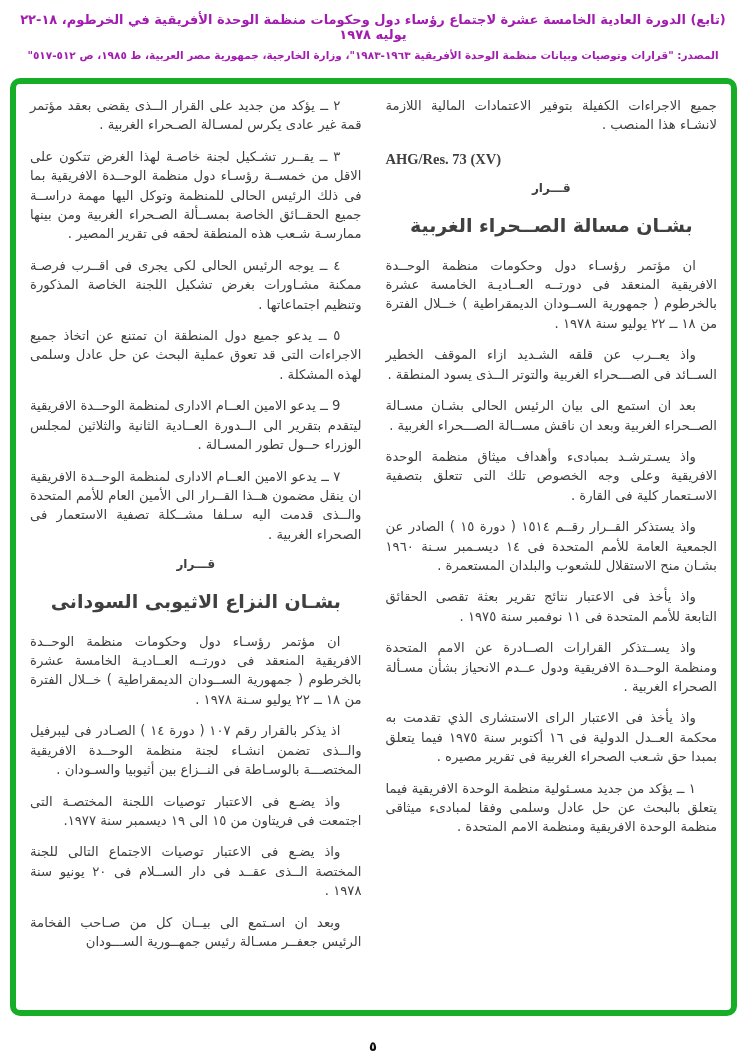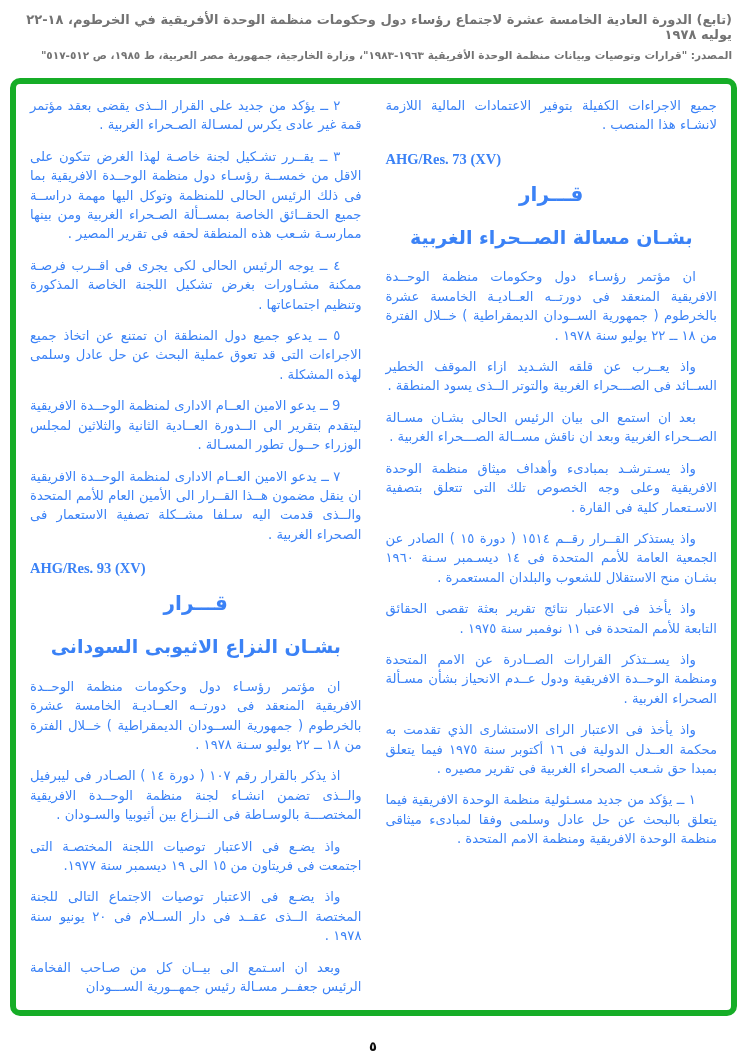--- a/index.html
+++ b/index.html
@@ -6,21 +6,21 @@
   body {
     width:746px; height:1060px;
     background:#ffffff;
     position:relative;
     font-family:"DejaVu Sans", sans-serif;
     color:#141414;
     overflow:hidden;
   }
   .header {
     position:absolute; top:12px; left:14px; right:14px;
-    direction:rtl; text-align:right; color:#737373;
+    direction:rtl; text-align:center; color:#a21caf;
   }
   .header-line1 { font-size:13px; font-weight:bold; letter-spacing:0; }
   .header-line2 { font-size:10.5px; font-weight:bold; margin-top:7px; }
   .frame {
     position:absolute; left:10px; top:78px;
     width:727px; height:938px;
     box-sizing:border-box;
     border:6px solid #16ad27;
     border-radius:10px;
     background:#ffffff;
@@ -28,33 +28,33 @@
   }
   .columns {
     display:flex; direction:rtl; gap:24px; height:100%;
   }
   .col { flex:1; direction:rtl; min-width:0; }
   .block {
     margin:0 0 12px 0;
     font-size:13.2px;
     line-height:1.47;
     text-align:justify;
-    color:#3b82f6;
+    color:#404040;
   }
   .body { text-indent:1.6em; }
   .body-flush { text-indent:0; }
   .ref {
     direction:ltr; text-align:left;
     font-family:"Liberation Serif", serif;
     font-weight:bold; font-size:14.5px;
     text-indent:0;
     margin:14px 0 10px 0;
   }
   .heading {
-    text-align:center; font-weight:bold; font-size:20px;
+    text-align:center; font-weight:bold; font-size:12px;
     text-indent:0; margin:6px 0 14px 0;
   }
   .subheading {
     text-align:center; font-weight:bold; font-size:19px;
     text-indent:0; margin:0 0 16px 0;
   }
   .page-number {
     position:absolute; bottom:6px; left:0; right:0;
     text-align:center; font-size:13px; font-weight:bold; color:#0b0b0b;
   }
@@ -84,21 +84,20 @@
         <p class="block body">واذ يأخذ فى الاعتبار الراى الاستشارى الذي تقدمت به محكمة العــدل الدولية فى ١٦ أكتوبر سنة ١٩٧٥ فيما يتعلق بمبدا حق شـعب الصحراء الغربية فى تقرير مصيره .</p>
         <p class="block body">١ ــ يؤكد من جديد مسـئولية منظمة الوحدة الافريقية فيما يتعلق بالبحث عن حل عادل وسلمى وفقا لمبادىء ميثاقى منظمة الوحدة الافريقية ومنظمة الامم المتحدة .</p>
       </div>
     <div class="col">
         <p class="block body">٢ ــ يؤكد من جديد على القرار الــذى يقضى بعقد مؤتمر قمة غير عادى يكرس لمسـالة الصـحراء الغربية .</p>
         <p class="block body">٣ ــ يقــرر تشـكيل لجنة خاصـة لهذا الغرض تتكون على الاقل من خمســة رؤسـاء دول منظمة الوحــدة الافريقية بما فى ذلك الرئيس الحالى للمنظمة وتوكل اليها مهمة دراســة جميع الحقــائق الخاصة بمســألة الصـحراء الغربية ومن بينها ممارسـة شـعب هذه المنطقة لحقه فى تقرير المصير .</p>
         <p class="block body">٤ ــ يوجه الرئيس الحالى لكى يجرى فى اقــرب فرصـة ممكنة مشـاورات بغرض تشكيل اللجنة الخاصة المذكورة وتنظيم اجتماعاتها .</p>
         <p class="block body">٥ ــ يدعو جميع دول المنطقة ان تمتنع عن اتخاذ جميع الاجراءات التى قد تعوق عملية البحث عن حل عادل وسلمى لهذه المشكلة .</p>
         <p class="block body">9 ــ يدعو الامين العــام الادارى لمنظمة الوحــدة الافريقية ليتقدم بتقرير الى الــدورة العــادية الثانية والثلاثين لمجلس الوزراء حــول تطور المسـالة .</p>
         <p class="block body">٧ ــ يدعو الامين العــام الادارى لمنظمة الوحــدة الافريقية ان ينقل مضمون هــذا القــرار الى الأمين العام للأمم المتحدة والــذى قدمت اليه سـلفا مشــكلة تصفية الاستعمار فى الصحراء الغربية .</p>
-        <p class="block ref">AHG/Res. 93 (XV)</p>
         <p class="block heading">قـــرار</p>
         <p class="block subheading">بشـان النزاع الاثيوبى السودانى</p>
         <p class="block body">ان مؤتمر رؤسـاء دول وحكومات منظمة الوحــدة الافريقية المنعقد فى دورتــه العــاديـة الخامسة عشرة بالخرطوم ( جمهورية الســودان الديمقراطية ) خــلال الفترة من ١٨ ــ ٢٢ يوليو سـنة ١٩٧٨ .</p>
         <p class="block body">اذ يذكر بالقرار رقم ١٠٧ ( دورة ١٤ ) الصـادر فى ليبرفيل والــذى تضمن انشـاء لجنة منظمة الوحــدة الافريقية المختصـــة بالوسـاطة فى النــزاع بين أثيوبيا والسـودان .</p>
         <p class="block body">واذ يضـع فى الاعتبار توصيات اللجنة المختصـة التى اجتمعت فى فريتاون من ١٥ الى ١٩ ديسمبر سنة ١٩٧٧.</p>
         <p class="block body">واذ يضـع فى الاعتبار توصيات الاجتماع التالى للجنة المختصة الــذى عقــد فى دار الســلام فى ٢٠ يونيو سنة ١٩٧٨ .</p>
         <p class="block body">وبعد ان اسـتمع الى بيــان كل من صـاحب الفخامة الرئيس جعفــر مسـالة رئيس جمهــورية الســـودان</p>
       </div>
   </div>
 </div>

